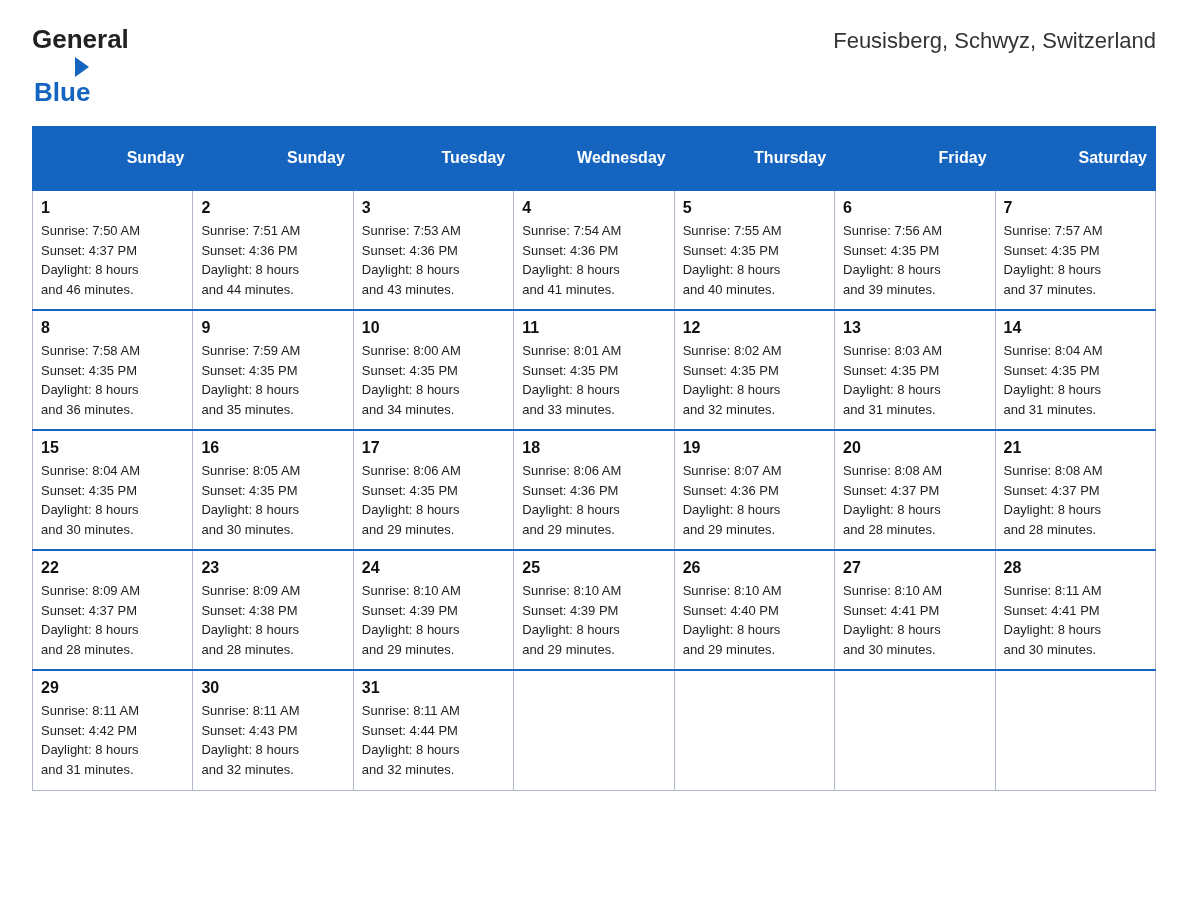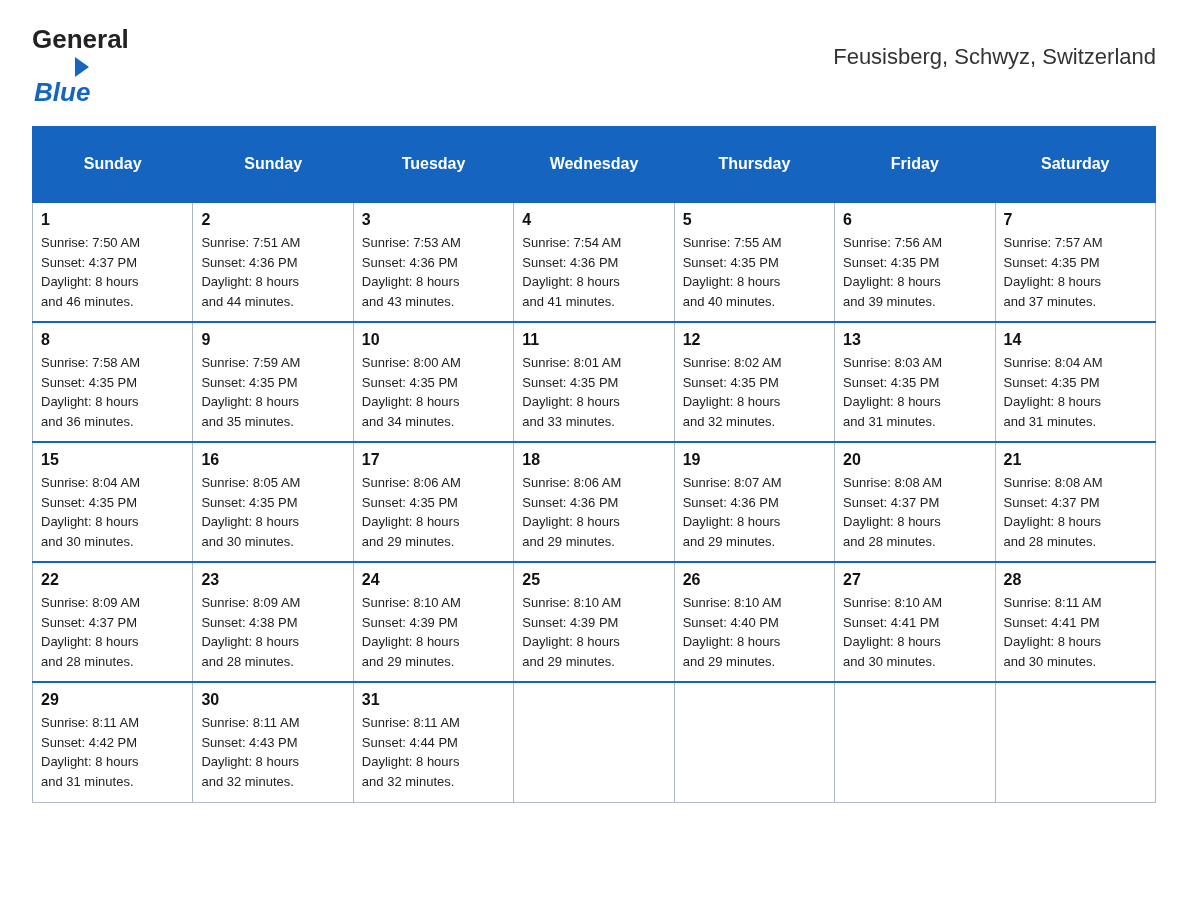--- a/index.html
+++ b/index.html
@@ -38,48 +38,47 @@
       border-top: 10px solid transparent;
       border-bottom: 10px solid transparent;
       margin-left: 3px;
       margin-top: 2px;
     }
     .logo-blue {
       font-size: 26px;
       font-weight: bold;
       color: #1565c0;
       margin-left: 2px;
-      font-style: italic;
     }
     .title-block {
       text-align: right;
     }
     .calendar-title {
       font-size: 52px;
       font-weight: normal;
       color: #111;
       line-height: 1.1;
     }
     .calendar-subtitle {
       font-size: 22px;
       color: #333;
-      margin-top: 20px;
+      margin-top: 4px;
     }
     table {
       width: 100%;
       border-collapse: collapse;
       table-layout: fixed;
     }
     th {
       background-color: #1565c0;
       color: #fff;
       font-size: 16px;
       font-weight: bold;
-      padding: 28px 8px;
-      text-align: center;
+      padding: 22px 8px;
+      text-align: right;
       border: 1px solid #1565c0;
     }
     td {
       border: 1px solid #b0b8c8;
       vertical-align: top;
       padding: 8px 8px 10px 8px;
       height: 120px;
     }
     tr td {
       border-top: 2px solid #1565c0;

